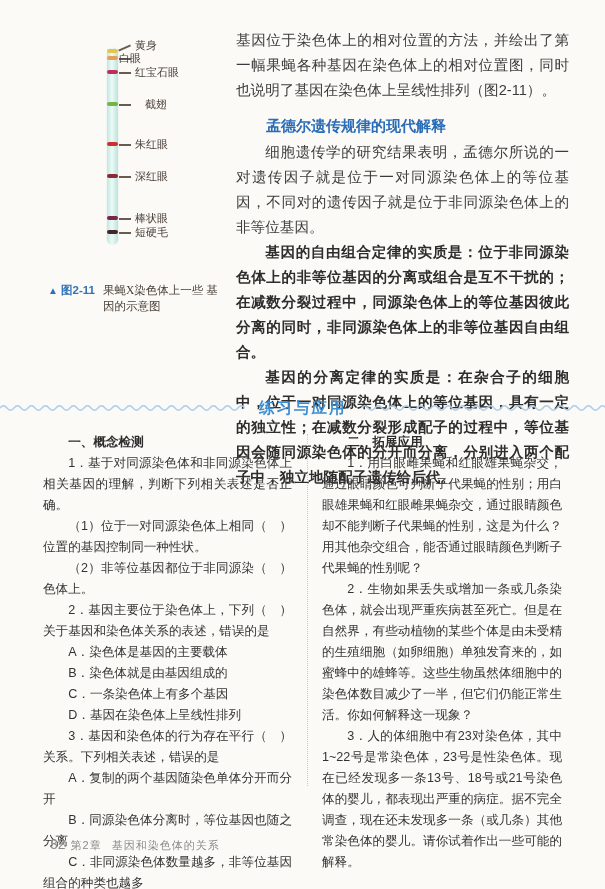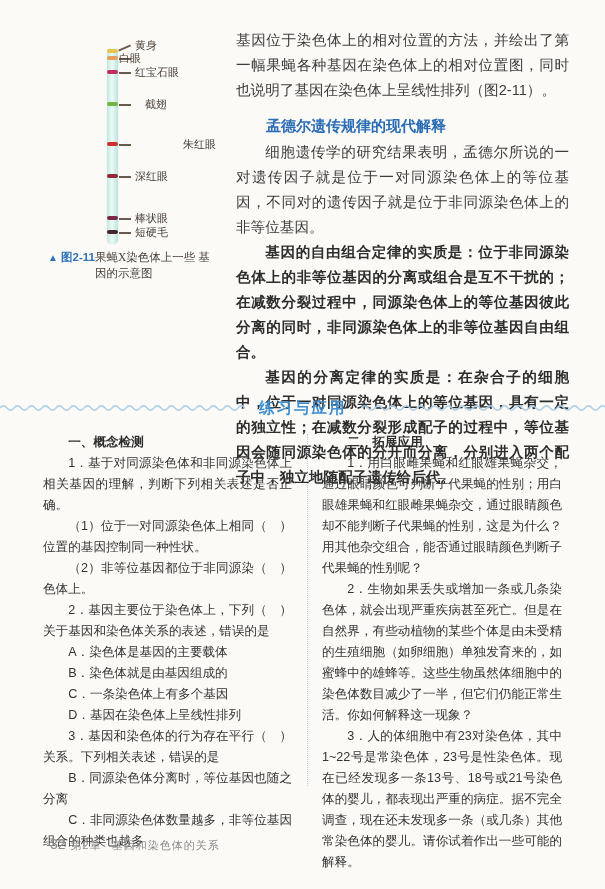--- a/index.html
+++ b/index.html
@@ -19,21 +19,21 @@
     background:linear-gradient(90deg,#bfe8e0 0%,#eefaf6 45%,#d4f0ea 70%,#b9e4db 100%);
     border-radius:6px 6px 5px 5px;
     box-shadow:0 0 1px rgba(120,180,170,.6);
   }
   .band{position:absolute;left:59px;width:11px;height:4px;border-radius:2px;}
   .tick{position:absolute;height:1.5px;background:#6b5a4e;}
   .gene-label{position:absolute;font-size:11px;color:#4a4038;white-space:nowrap;line-height:12px;}
   .fig-caption{position:absolute;left:0px;top:213px;width:190px;font-size:11.5px;line-height:16px;color:#4a4038;}
   .fig-caption .cap-id{color:#2f72b8;font-weight:bold;}
   .fig-caption .cap-tri{color:#2f72b8;font-size:10px;}
-  .cap-row{display:flex;}
+  .cap-row{display:flex;gap:8px;margin-top:33px;}
   .cap-text{width:118px;font-family:Liberation Serif, serif;}
 
   
   .main-text{position:absolute;left:236px;top:28px;width:333px;font-size:14.6px;line-height:25px;text-align:justify;color:#3c3c3c;}
   .main-text p{margin:0;}
   .p-indent{text-indent:2em;}
   .p-bold{font-weight:bold;color:#2d2d2d;}
   .sec-heading{margin:10px 0 2px 2em !important;color:#2a6cb5;font-weight:bold;font-size:15px;}
 
   
@@ -71,21 +71,21 @@
         <div class="tick" style="left: 71px; top: 22px; width: 12px;"></div>
         <div class="gene-label" style="left: 71px; top: 16px;">白眼</div>
         <div class="band" style="top: 34px; background: rgb(194, 44, 94);"></div>
         <div class="tick" style="left: 71px; top: 36px; width: 12px;"></div>
         <div class="gene-label" style="left: 87px; top: 30px;">红宝石眼</div>
         <div class="band" style="top: 66px; background: rgb(116, 180, 66);"></div>
         <div class="tick" style="left: 71px; top: 68px; width: 12px;"></div>
         <div class="gene-label" style="left: 87px; top: 62px; margin-left: 10px;">截翅</div>
         <div class="band" style="top: 106px; background: rgb(207, 47, 47);"></div>
         <div class="tick" style="left: 71px; top: 108px; width: 12px;"></div>
-        <div class="gene-label" style="left: 87px; top: 102px; margin-left: 48px;">朱红眼</div>
+        <div class="gene-label" style="left: 87px; top: 102px;">朱红眼</div>
         <div class="band" style="top: 138px; background: rgb(142, 40, 56);"></div>
         <div class="tick" style="left: 71px; top: 140px; width: 12px;"></div>
         <div class="gene-label" style="left: 87px; top: 134px;">深红眼</div>
         <div class="band" style="top: 180px; background: rgb(124, 38, 70);"></div>
         <div class="tick" style="left: 71px; top: 182px; width: 12px;"></div>
         <div class="gene-label" style="left: 87px; top: 176px;">棒状眼</div>
         <div class="band" style="top: 194px; background: rgb(68, 38, 47);"></div>
         <div class="tick" style="left: 71px; top: 196px; width: 12px;"></div>
         <div class="gene-label" style="left: 87px; top: 190px;">短硬毛</div>
       </div>
@@ -130,20 +130,21 @@
         <p class="heading">一、概念检测</p>
         <p>1．基于对同源染色体和非同源染色体上相关基因的理解，判断下列相关表述是否正确。</p>
         <p><span class="paren">（　）</span>（1）位于一对同源染色体上相同位置的基因控制同一种性状。</p>
         <p><span class="paren">（　）</span>（2）非等位基因都位于非同源染色体上。</p>
         <p><span class="paren">（　）</span>2．基因主要位于染色体上，下列关于基因和染色体关系的表述，错误的是</p>
         <p>A．染色体是基因的主要载体</p>
         <p>B．染色体就是由基因组成的</p>
         <p>C．一条染色体上有多个基因</p>
         <p>D．基因在染色体上呈线性排列</p>
         <p><span class="paren">（　）</span>3．基因和染色体的行为存在平行关系。下列相关表述，错误的是</p>
+        <p>A．复制的两个基因随染色单体分开而分开</p>
         <p>B．同源染色体分离时，等位基因也随之分离</p>
         <p>C．非同源染色体数量越多，非等位基因组合的种类也越多</p>
       </div>
     <div class="col-divider"></div>
     <div class="ex-col right">
         <p class="heading">二、拓展应用</p>
         <p>1．用白眼雌果蝇和红眼雄果蝇杂交，通过眼睛颜色可判断子代果蝇的性别；用白眼雄果蝇和红眼雌果蝇杂交，通过眼睛颜色却不能判断子代果蝇的性别，这是为什么？用其他杂交组合，能否通过眼睛颜色判断子代果蝇的性别呢？</p>
         <p>2．生物如果丢失或增加一条或几条染色体，就会出现严重疾病甚至死亡。但是在自然界，有些动植物的某些个体是由未受精的生殖细胞（如卵细胞）单独发育来的，如蜜蜂中的雄蜂等。这些生物虽然体细胞中的染色体数目减少了一半，但它们仍能正常生活。你如何解释这一现象？</p>
         <p>3．人的体细胞中有23对染色体，其中1~22号是常染色体，23号是性染色体。现在已经发现多一条13号、18号或21号染色体的婴儿，都表现出严重的病症。据不完全调查，现在还未发现多一条（或几条）其他常染色体的婴儿。请你试着作出一些可能的解释。</p>
       </div>

